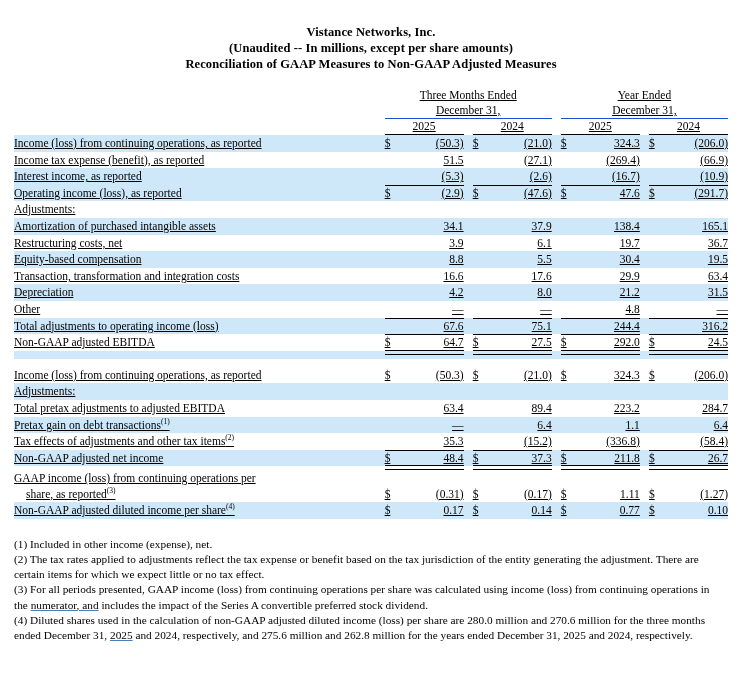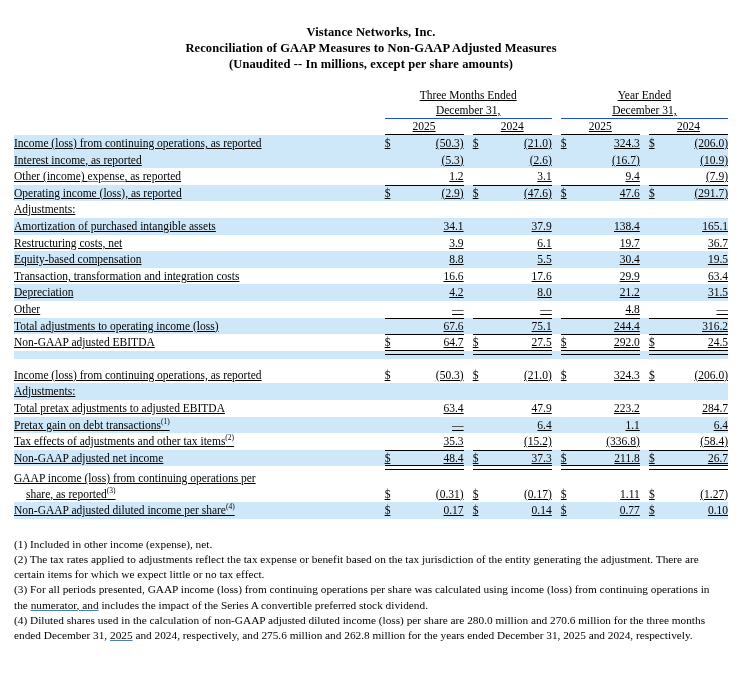--- a/index.html
+++ b/index.html
@@ -161,22 +161,22 @@
   }
   .two-line-label .l2 { padding-left: 12px; display: block; }
 </style>
 </head>
 <body>
 
 <div class="page">
 
   <div class="titles">
     <div class="title-line">Vistance Networks, Inc.</div>
+    <div class="title-line">(Unaudited -- In millions, except per share amounts)</div>
     <div class="title-line">Reconciliation of GAAP Measures to Non-GAAP Adjusted Measures</div>
-    <div class="title-line">(Unaudited -- In millions, except per share amounts)</div>
   </div>
 
   <table class="fin">
     <colgroup>
       <col class="c-label">
       <col class="c-cur">
         <col class="c-val">
       <col class="c-gap">
       <col class="c-cur">
         <col class="c-val">
@@ -222,50 +222,50 @@
       <td class="cur b">$</td>
       <td class="val b">(21.0)</td>
       <td></td>
       <td class="cur b">$</td>
       <td class="val b">324.3</td>
       <td></td>
       <td class="cur b">$</td>
       <td class="val b">(206.0)</td>
     </tr>
 
+    <tr class="plain">
+      <td class="lbl">Income tax expense (benefit), as reported</td>
+      <td class="cur"></td>
+      <td class="val">51.5</td>
+      <td></td>
+      <td class="cur"></td>
+      <td class="val">(27.1)</td>
+      <td></td>
+      <td class="cur"></td>
+      <td class="val">(269.4)</td>
+      <td></td>
+      <td class="cur"></td>
+      <td class="val">(66.9)</td>
+    </tr>
 
     <tr class="shade">
       <td class="lbl">Interest income, as reported</td>
       <td class="cur"></td>
       <td class="val">(5.3)</td>
       <td></td>
       <td class="cur"></td>
       <td class="val">(2.6)</td>
       <td></td>
       <td class="cur"></td>
       <td class="val">(16.7)</td>
       <td></td>
       <td class="cur"></td>
       <td class="val">(10.9)</td>
     </tr>
 
-    <tr class="plain">
-      <td class="lbl"><span>Other (income) </span><span class="sp-underline">expense</span><span>, as reported</span></td>
-      <td class="cur"></td>
-      <td class="val">1.2</td>
-      <td></td>
-      <td class="cur"></td>
-      <td class="val">3.1</td>
-      <td></td>
-      <td class="cur"></td>
-      <td class="val">9.4</td>
-      <td></td>
-      <td class="cur"></td>
-      <td class="val">(7.9)</td>
-    </tr>
 
     <tr class="shade">
       <td class="lbl">Operating income (loss), as reported</td>
       <td class="cur ruled-cell">$</td>
       <td class="val ruled-cell">(2.9)</td>
       <td></td>
       <td class="cur ruled-cell">$</td>
       <td class="val ruled-cell">(47.6)</td>
       <td></td>
       <td class="cur ruled-cell">$</td>
@@ -468,21 +468,21 @@
       <td class="cur"></td>
           <td class="val"></td>
     </tr>
 
     <tr class="plain">
       <td class="lbl indent1">Total pretax adjustments to adjusted EBITDA</td>
       <td class="cur"></td>
       <td class="val">63.4</td>
       <td></td>
       <td class="cur"></td>
-      <td class="val">47.9</td>
+      <td class="val">89.4</td>
       <td></td>
       <td class="cur"></td>
       <td class="val">223.2</td>
       <td></td>
       <td class="cur"></td>
       <td class="val">284.7</td>
     </tr>
 
     <tr class="shade">
       <td class="lbl indent1"><span>Pretax gain on debt transactions</span><sup>(1)</sup></td>

